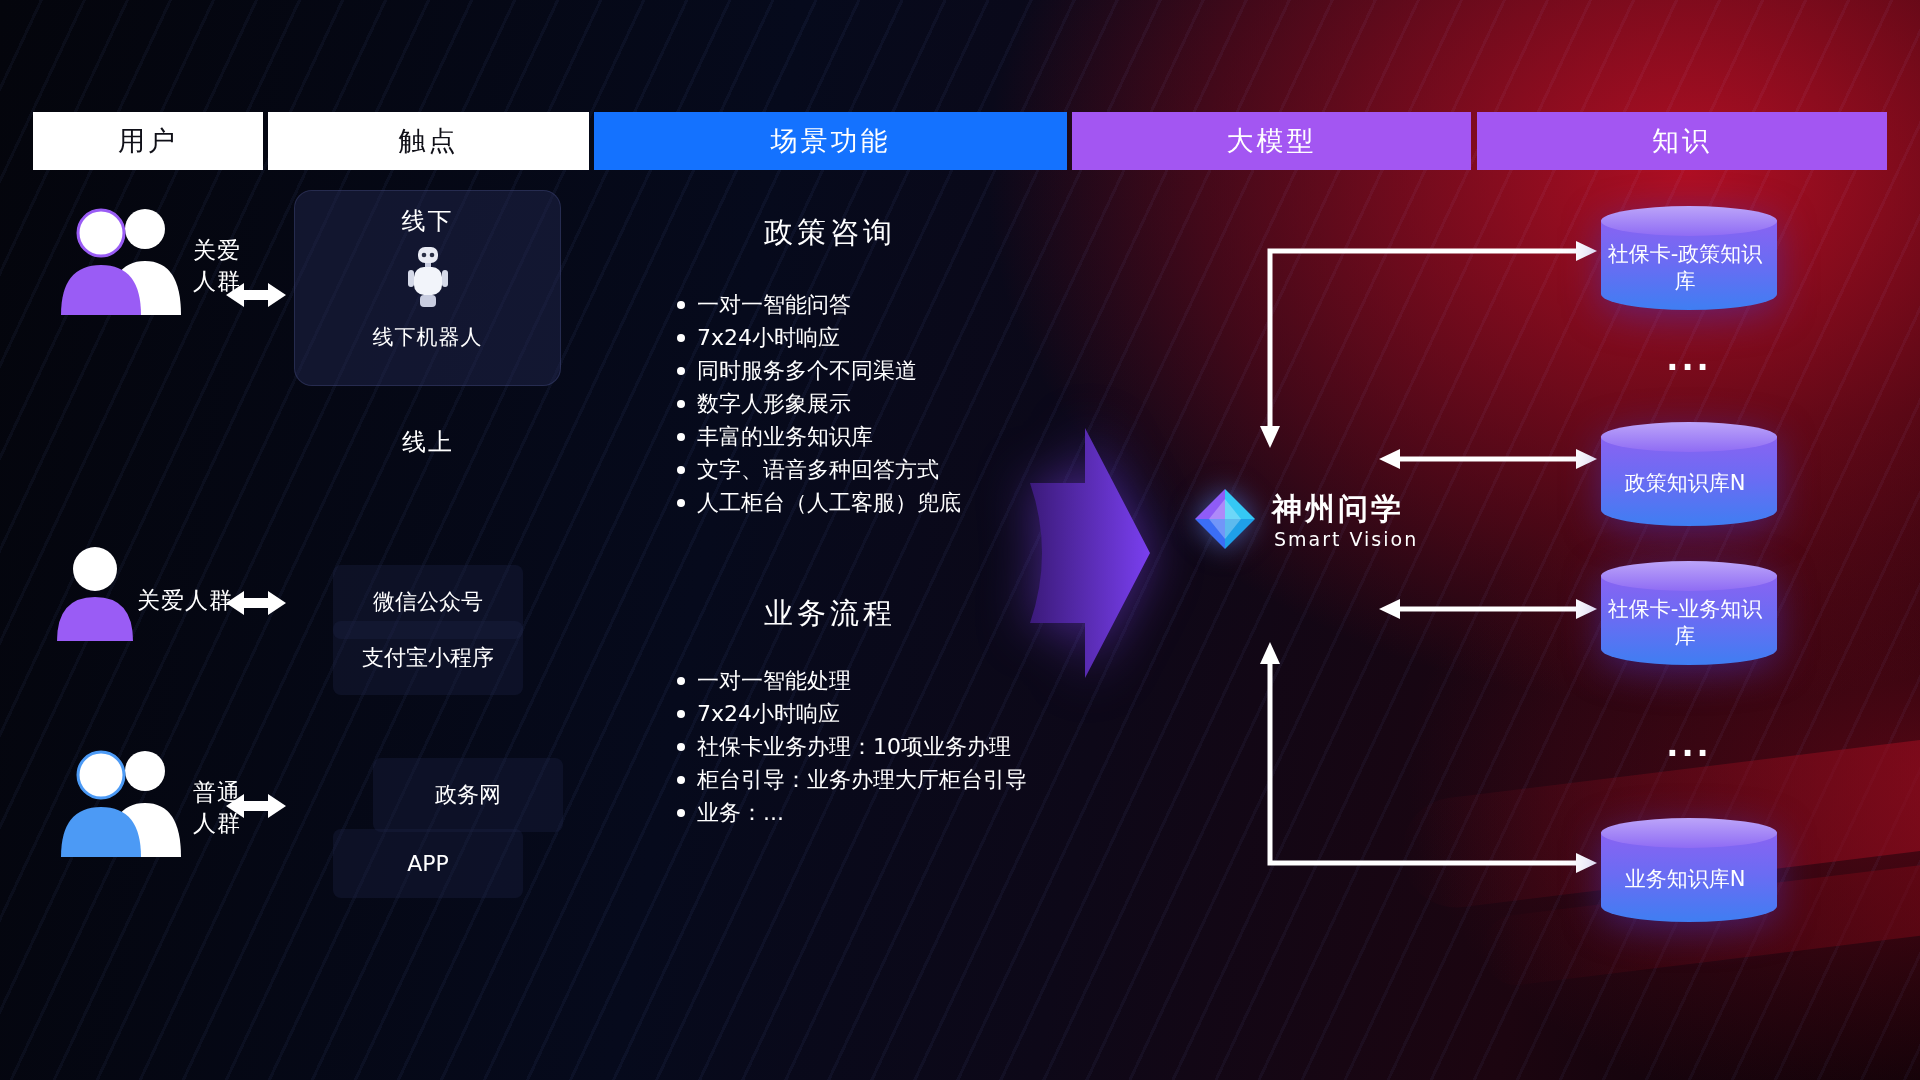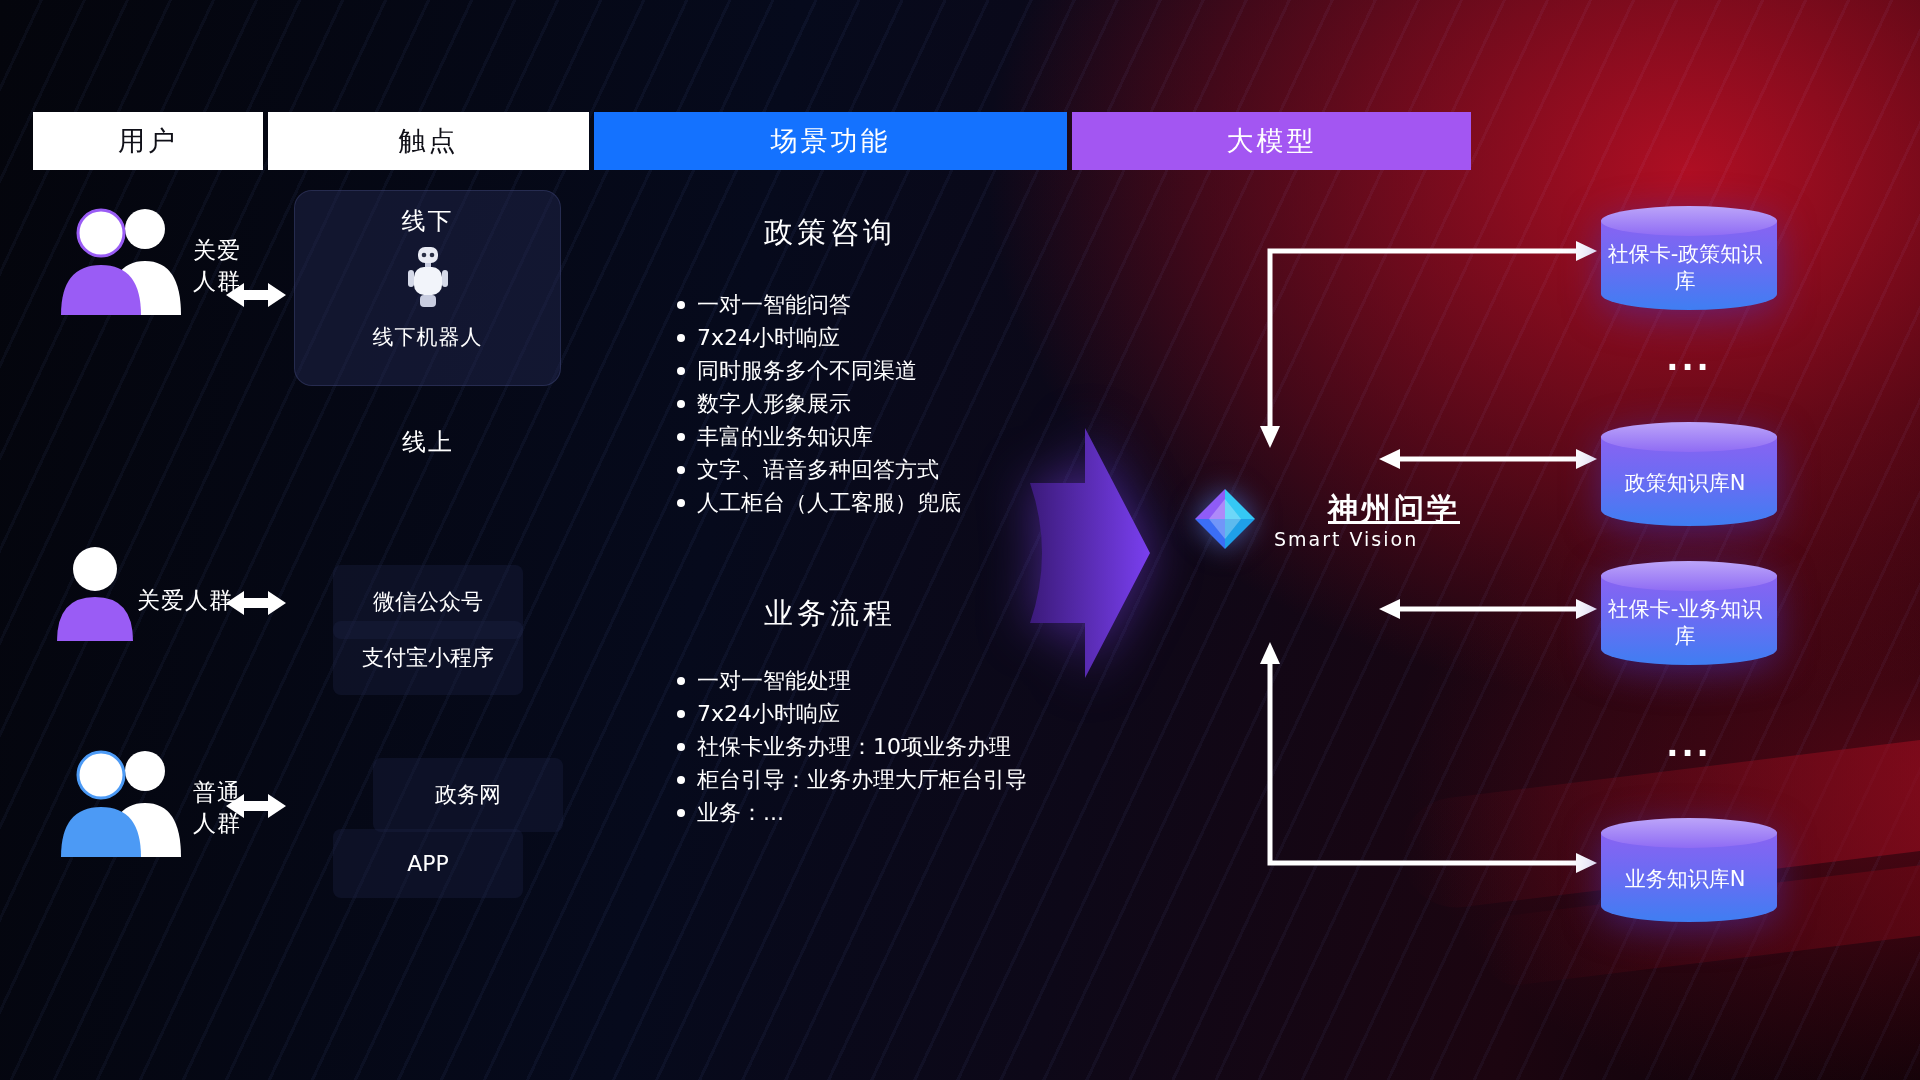--- a/index.html
+++ b/index.html
@@ -60,22 +60,22 @@
   .scn-list { position:absolute; left:677px; list-style:none; }
   .scn-list li { height:33px; display:flex; align-items:center; color:#fff; font-size:22px; }
   .scn-list .dot { width:8px; height:8px; border-radius:50%; background:#fff;
     margin-right:12px; flex:0 0 auto; }
 
   
   .big-arrow { position:absolute; left:1030px; top:428px;
     filter:drop-shadow(0 0 26px rgba(124,63,240,.55)); }
   .logo-mark { position:absolute; left:1193px; top:487px;
     filter:drop-shadow(0 0 14px rgba(90,140,255,.6)); }
-  .logo-name { position:absolute; left:1328px; top:489px; color:#fff; font-size:30px;
-    font-weight:bold; letter-spacing:3px;text-decoration:underline; }
+  .logo-name { position:absolute; left:1272px; top:489px; color:#fff; font-size:30px;
+    font-weight:bold; letter-spacing:3px; }
   .logo-sub  { position:absolute; left:1274px; top:528px; color:#fff; font-size:19px;
     letter-spacing:2px; }
 
   
   .connectors { position:absolute; left:0; top:0; pointer-events:none; }
 
   
   .cyl { position:absolute; left:1601px; width:176px;
     filter:drop-shadow(0 8px 18px rgba(70,50,190,.5)); }
   .cyl-top { position:relative; z-index:2; width:176px; height:30px;
@@ -101,20 +101,23 @@
       <span>用户</span>
     </div>
   <div class="header h-white" style="left:268px; width:321px;">
       <span>触点</span>
     </div>
   <div class="header h-blue" style="left:594px; width:473px;">
       <span>场景功能</span>
     </div>
   <div class="header h-purple" style="left:1072px; width:399px;">
       <span>大模型</span>
+    </div>
+  <div class="header h-purple" style="left:1477px; width:410px;">
+      <span>知识</span>
     </div>
 
   <div class="user-block" style="top:203px;">
     <span>
       <svg width="140" height="112" viewBox="0 0 140 112">
         <circle cx="92" cy="26" r="20" fill="#ffffff"></circle>
         <path d="M56 112 Q56 58 92 58 Q128 58 128 112 Z" fill="#ffffff"></path>
         <circle cx="48" cy="30" r="23" fill="#ffffff" stroke="#9a5cf5" stroke-width="3"></circle>
         <path d="M8 112 Q8 62 48 62 Q88 62 88 112 Z" fill="#9a5cf5"></path>
       </svg>

